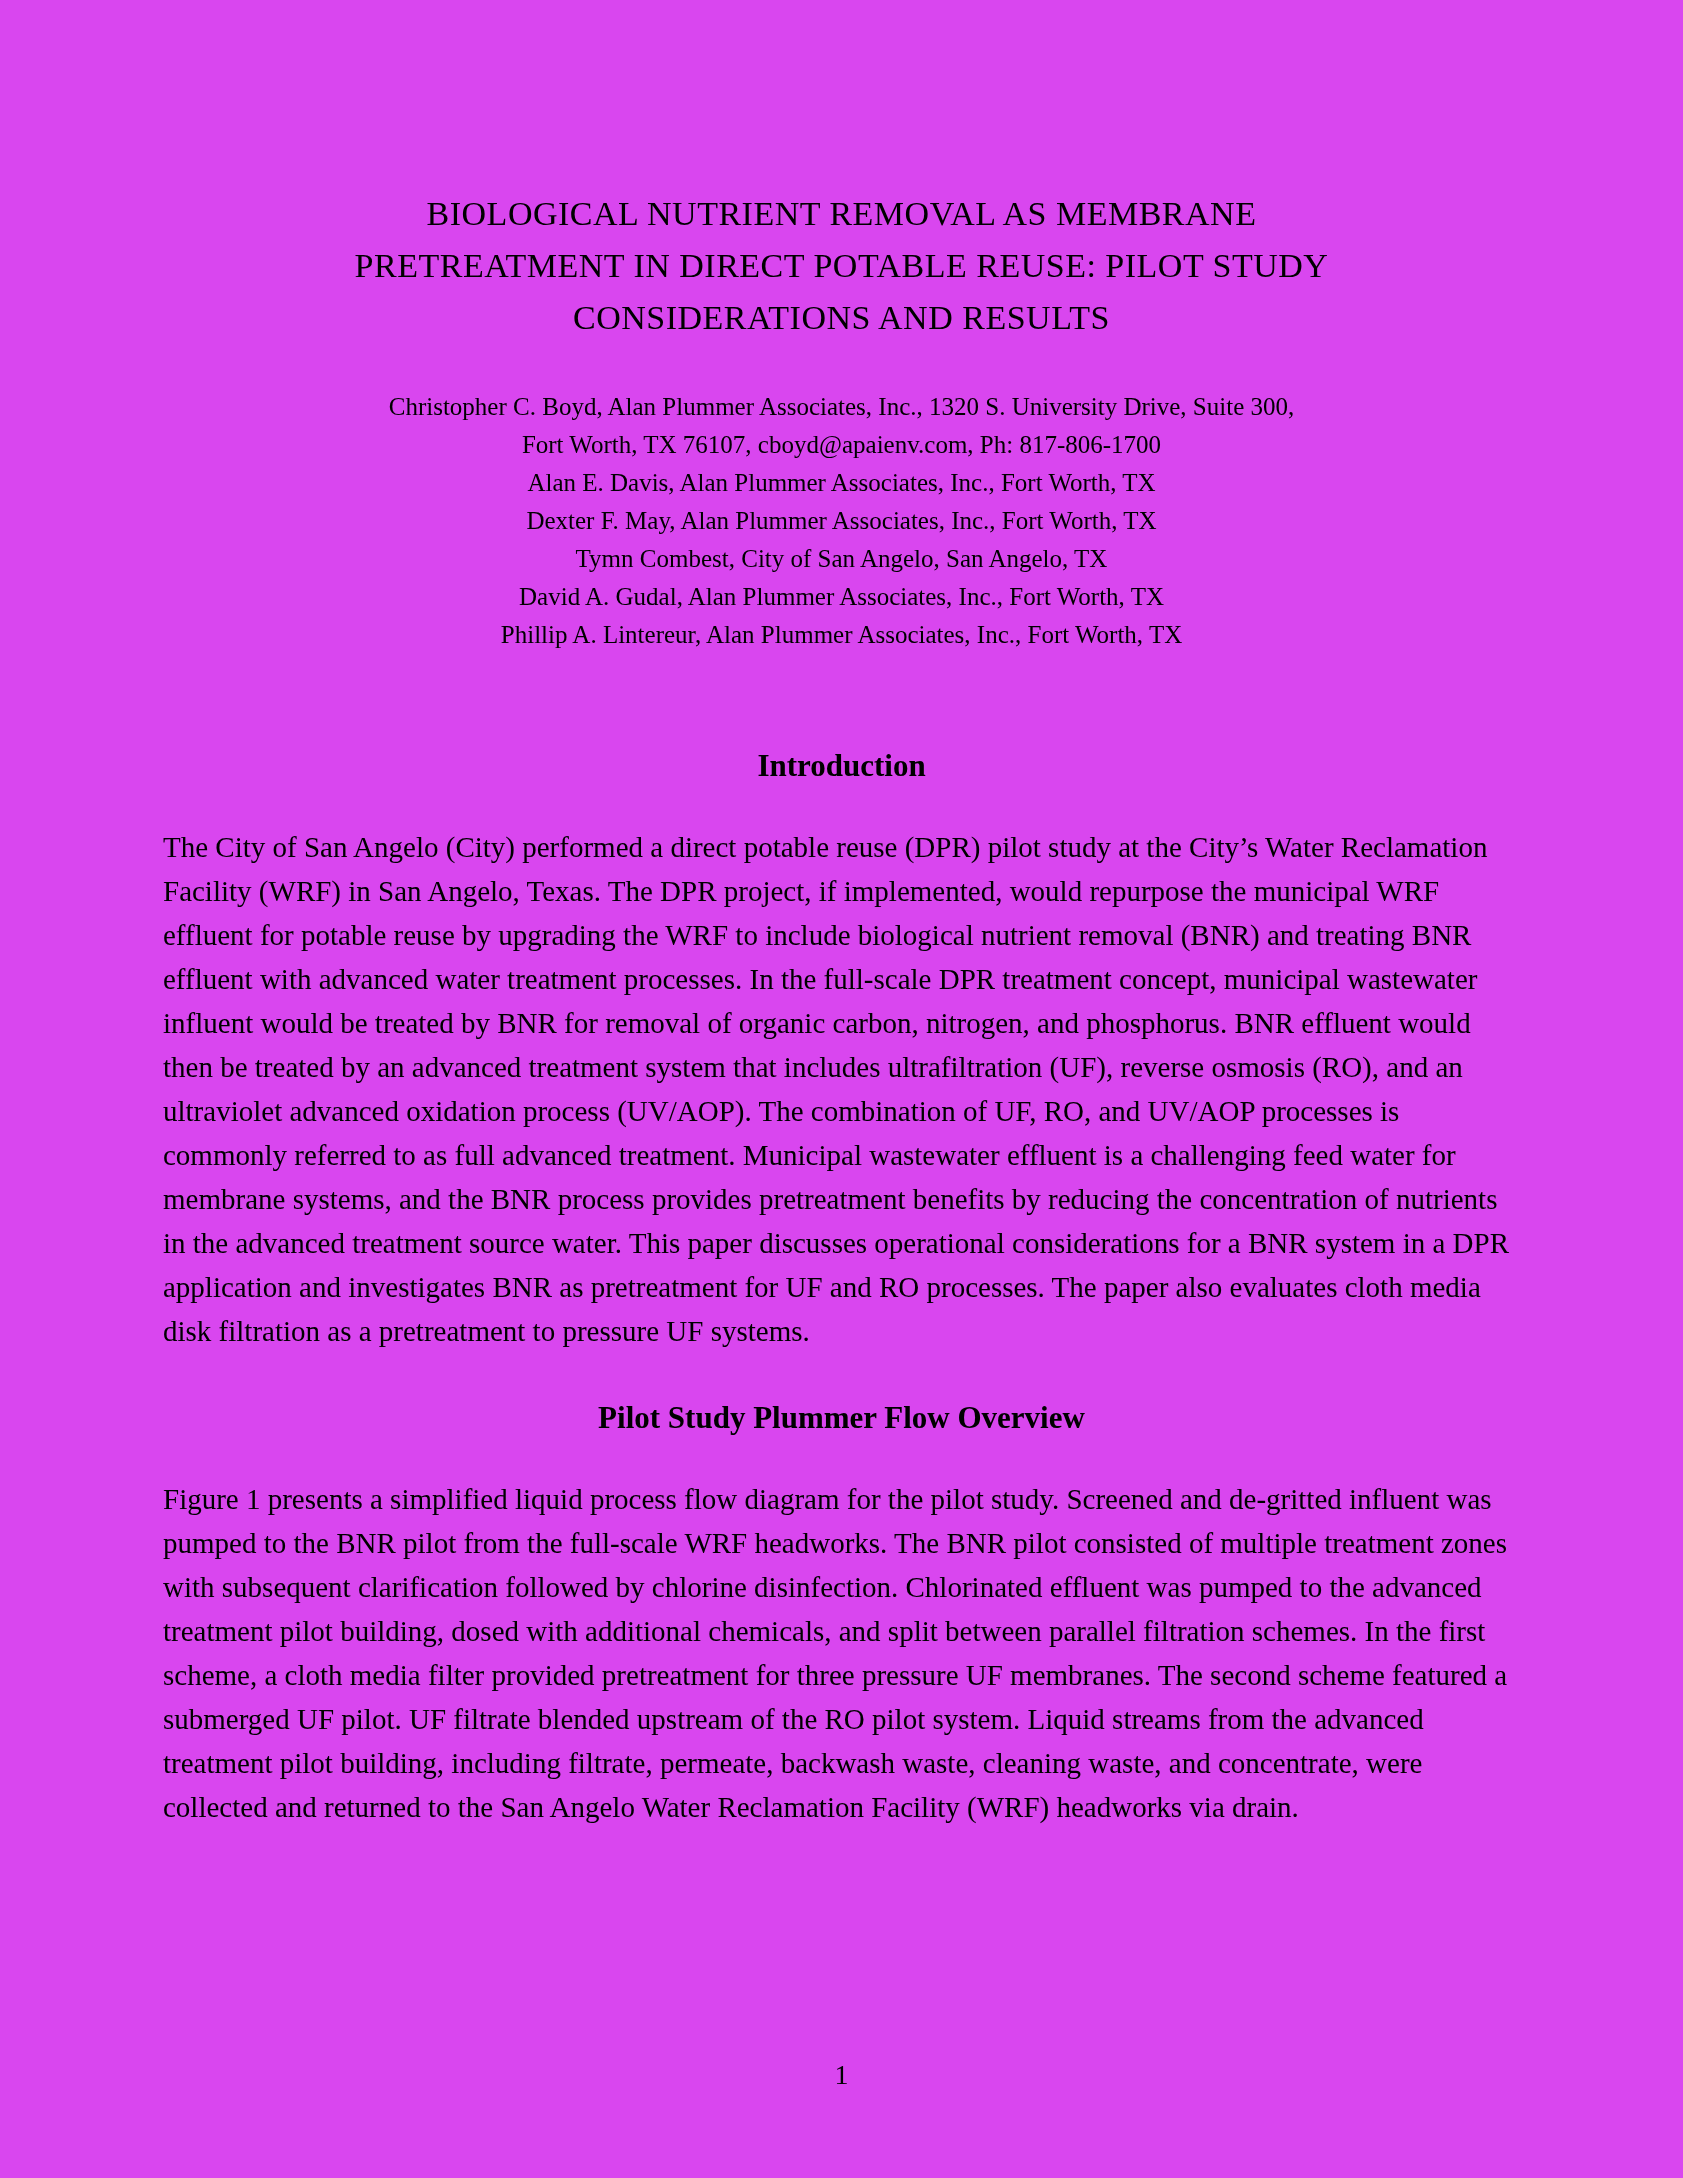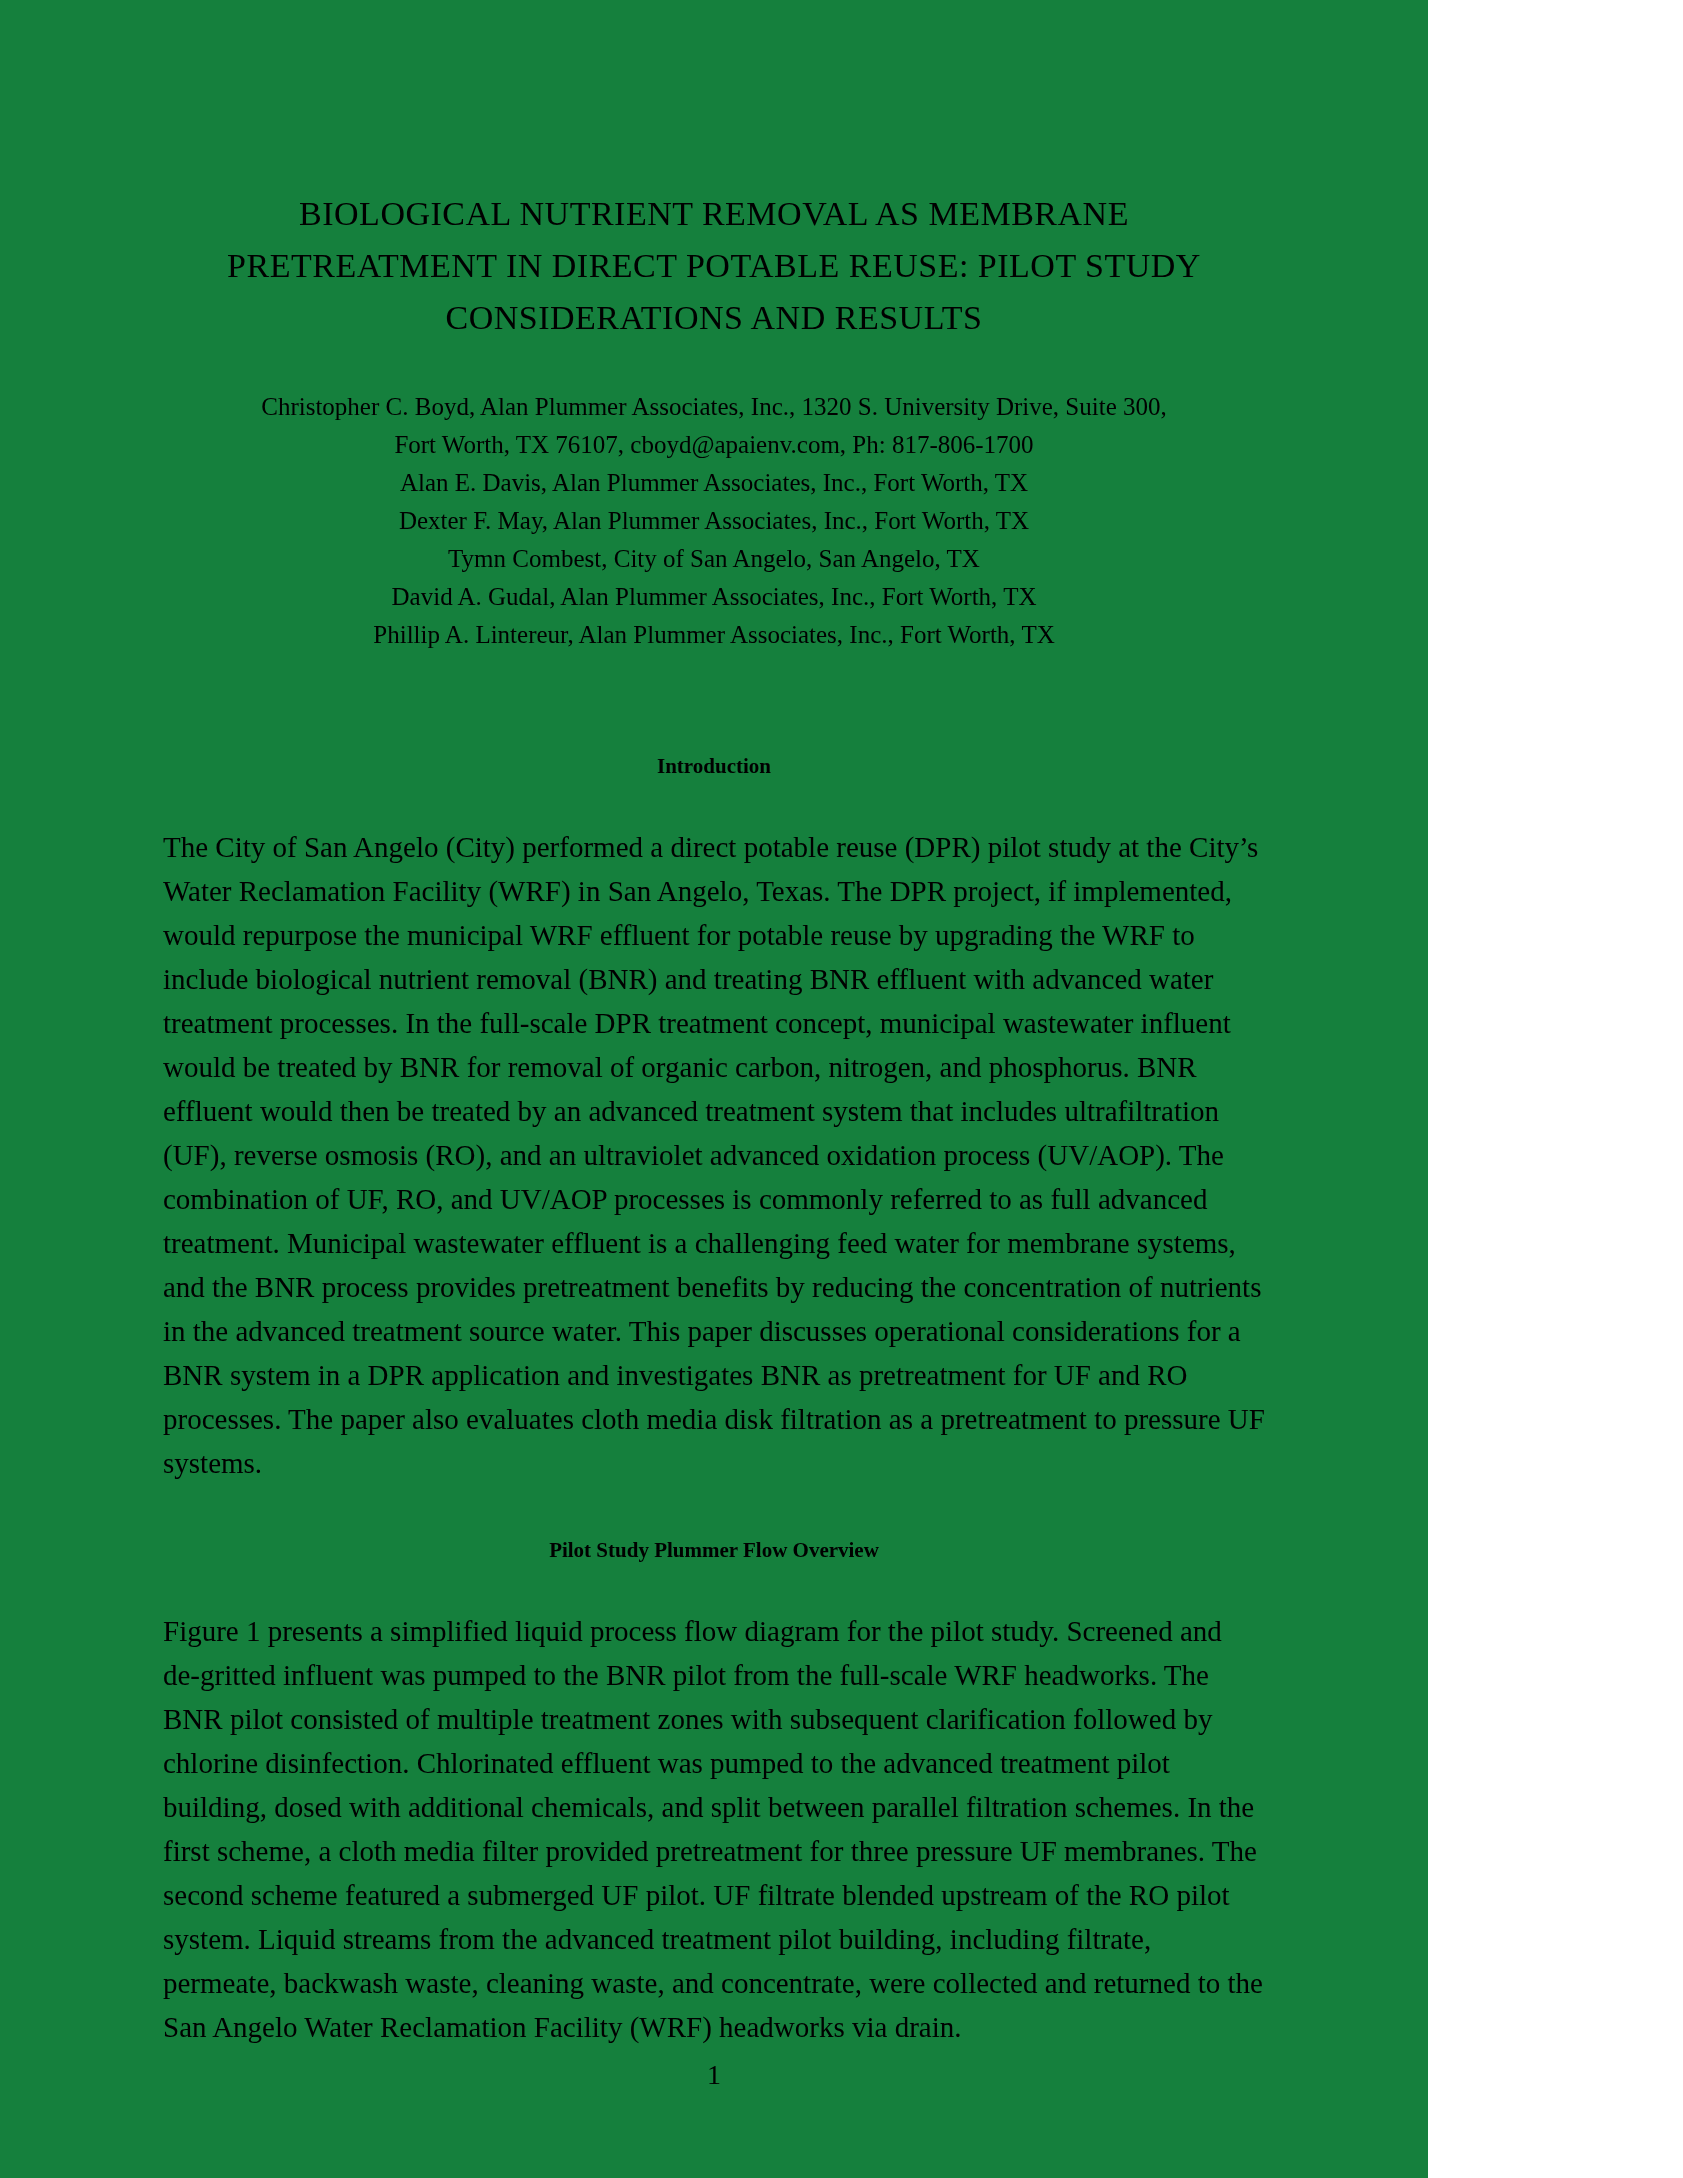--- a/index.html
+++ b/index.html
@@ -2,23 +2,23 @@
 <html><head>
 <meta charset="utf-8">
 <style>
   html, body {
     margin: 0;
     padding: 0;
     background: #ffffff;
   }
   .page {
     position: relative;
-    width: 1428px;
+    width: 1683px;
     height: 2178px;
-    background: #15803d;
+    background: #d946ef;
     color: #000000;
     font-family: "Liberation Serif", "DejaVu Serif", serif;
     box-sizing: border-box;
     padding: 188px 163px 0 163px;
     overflow: hidden;
   }
   .title {
     margin: 0;
     font-size: 34px;
     line-height: 52px;
@@ -27,21 +27,21 @@
     letter-spacing: 0.5px;
   }
   .authors {
     margin-top: 44px;
     font-size: 25px;
     line-height: 38px;
     text-align: center;
   }
   .section-heading {
     margin: 0;
-    font-size: 21px;
+    font-size: 31px;
     line-height: 46px;
     font-weight: bold;
     text-align: center;
   }
   .section-intro .section-heading {
     margin-top: 89px;
   }
   .section-pilot .section-heading {
     margin-top: 42px;
   }

